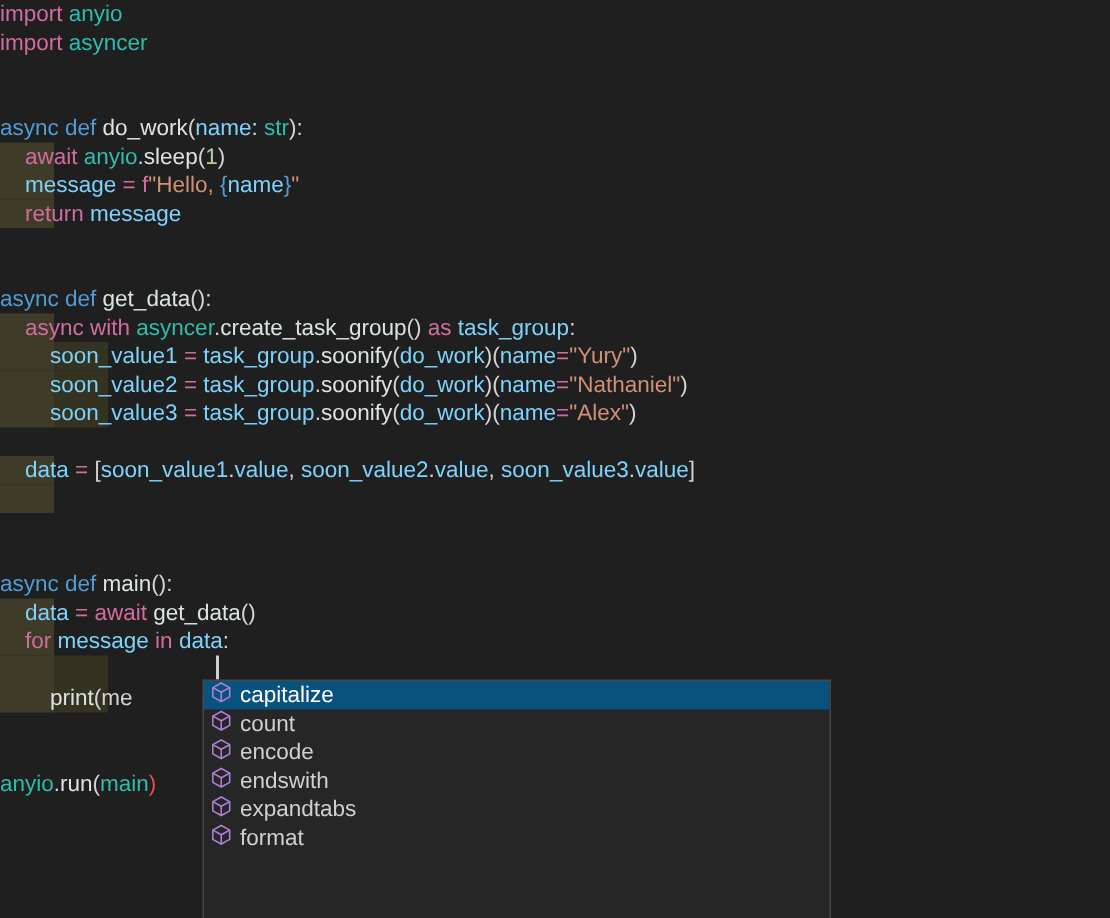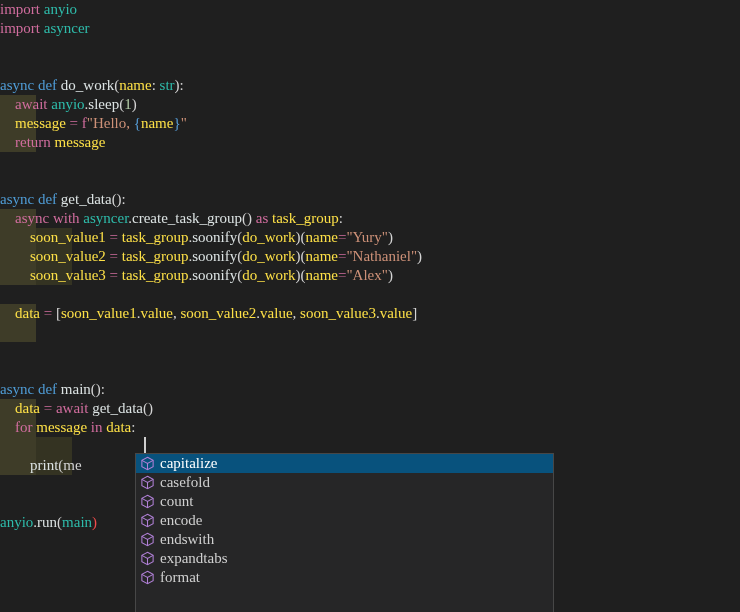--- a/index.html
+++ b/index.html
@@ -1,47 +1,47 @@
 <!DOCTYPE html>
 <html><head>
 <meta charset="utf-8">
 <style>
   html,body{margin:0;padding:0;background:#1f1f1f;}
   #editor{
     position:relative;width:740px;height:612px;overflow:hidden;
     background:#1f1f1f;
-    font-family:Liberation Serif, serif;
+    font-family:Liberation Sans, sans-serif;
     font-size:15px;line-height:19px;
   }
   .line{position:absolute;left:0;height:19px;white-space:pre;width:740px;}
   .code{position:relative;z-index:2;}
   .indent-bg{position:absolute;top:0;height:19px;z-index:1;}
   .indent-bg.lvl0{background:#3e3c28;}
   .indent-bg.lvl1{background:#343322;}
   
   .tk-k{color:#d16d9e;}   
   .tk-b{color:#4f9cd6;}   
   .tk-m{color:#2ebcab;}   
-  .tk-v{color:#fde047;margin-top:32px;}   
+  .tk-v{color:#7dd3fc;margin-top:32px;}   
   .tk-f{color:#dce3e3;}   
   .tk-d{color:#d4d4d4;}   
   .tk-s{color:#ce9178;}   
   .tk-br{color:#569cd6;}  
   .tk-n{color:#b5cea8;}   
   .tk-r{color:#f14c4c;}   
 
   #cursor{position:absolute;width:2px;height:18px;background:#cfcfcf;z-index:6;}
   #squiggle{position:absolute;z-index:6;}
 
   #suggest{
     position:absolute;z-index:10;
     background:#262627;border:1px solid #474747;
     overflow:hidden;
   }
-  .sg-item{display:flex;align-items:center;height:19px;padding-left:4px;cursor:pointer;}
+  .sg-item{display:flex;height:19px;padding-left:4px;cursor:pointer;}
   .sg-item .sg-label{color:#d0d0d0;white-space:pre;margin-left:5px;}
   .sg-item.selected{background:#08527d;}
   .sg-item.selected .sg-label{color:#ffffff;}
   .sg-icon{width:15px;height:15px;flex:0 0 15px;display:block;}
 </style>
 </head>
 <body>
 
 <div id="editor">
   <div id="code-lines">
@@ -86,27 +86,20 @@
           <path d="M8 1.4 L14 4.7 V11.3 L8 14.6 L2 11.3 V4.7 Z" fill="none" stroke="#b180d7" stroke-width="1.1"></path>
           <path d="M2 4.7 L8 8 L14 4.7 M8 8 V14.6" fill="none" stroke="#b180d7" stroke-width="1.1"></path>
         </svg>
         <span class="sg-label">capitalize</span>
       </div>
       <div class="sg-item">
         <svg class="sg-icon" viewBox="0 0 16 16">
           <path d="M8 1.4 L14 4.7 V11.3 L8 14.6 L2 11.3 V4.7 Z" fill="none" stroke="#b180d7" stroke-width="1.1"></path>
           <path d="M2 4.7 L8 8 L14 4.7 M8 8 V14.6" fill="none" stroke="#b180d7" stroke-width="1.1"></path>
         </svg>
-        <span class="sg-label">casefold</span>
-      </div>
-      <div class="sg-item">
-        <svg class="sg-icon" viewBox="0 0 16 16">
-          <path d="M8 1.4 L14 4.7 V11.3 L8 14.6 L2 11.3 V4.7 Z" fill="none" stroke="#b180d7" stroke-width="1.1"></path>
-          <path d="M2 4.7 L8 8 L14 4.7 M8 8 V14.6" fill="none" stroke="#b180d7" stroke-width="1.1"></path>
-        </svg>
         <span class="sg-label">count</span>
       </div>
       <div class="sg-item">
         <svg class="sg-icon" viewBox="0 0 16 16">
           <path d="M8 1.4 L14 4.7 V11.3 L8 14.6 L2 11.3 V4.7 Z" fill="none" stroke="#b180d7" stroke-width="1.1"></path>
           <path d="M2 4.7 L8 8 L14 4.7 M8 8 V14.6" fill="none" stroke="#b180d7" stroke-width="1.1"></path>
         </svg>
         <span class="sg-label">encode</span>
       </div>
       <div class="sg-item">

